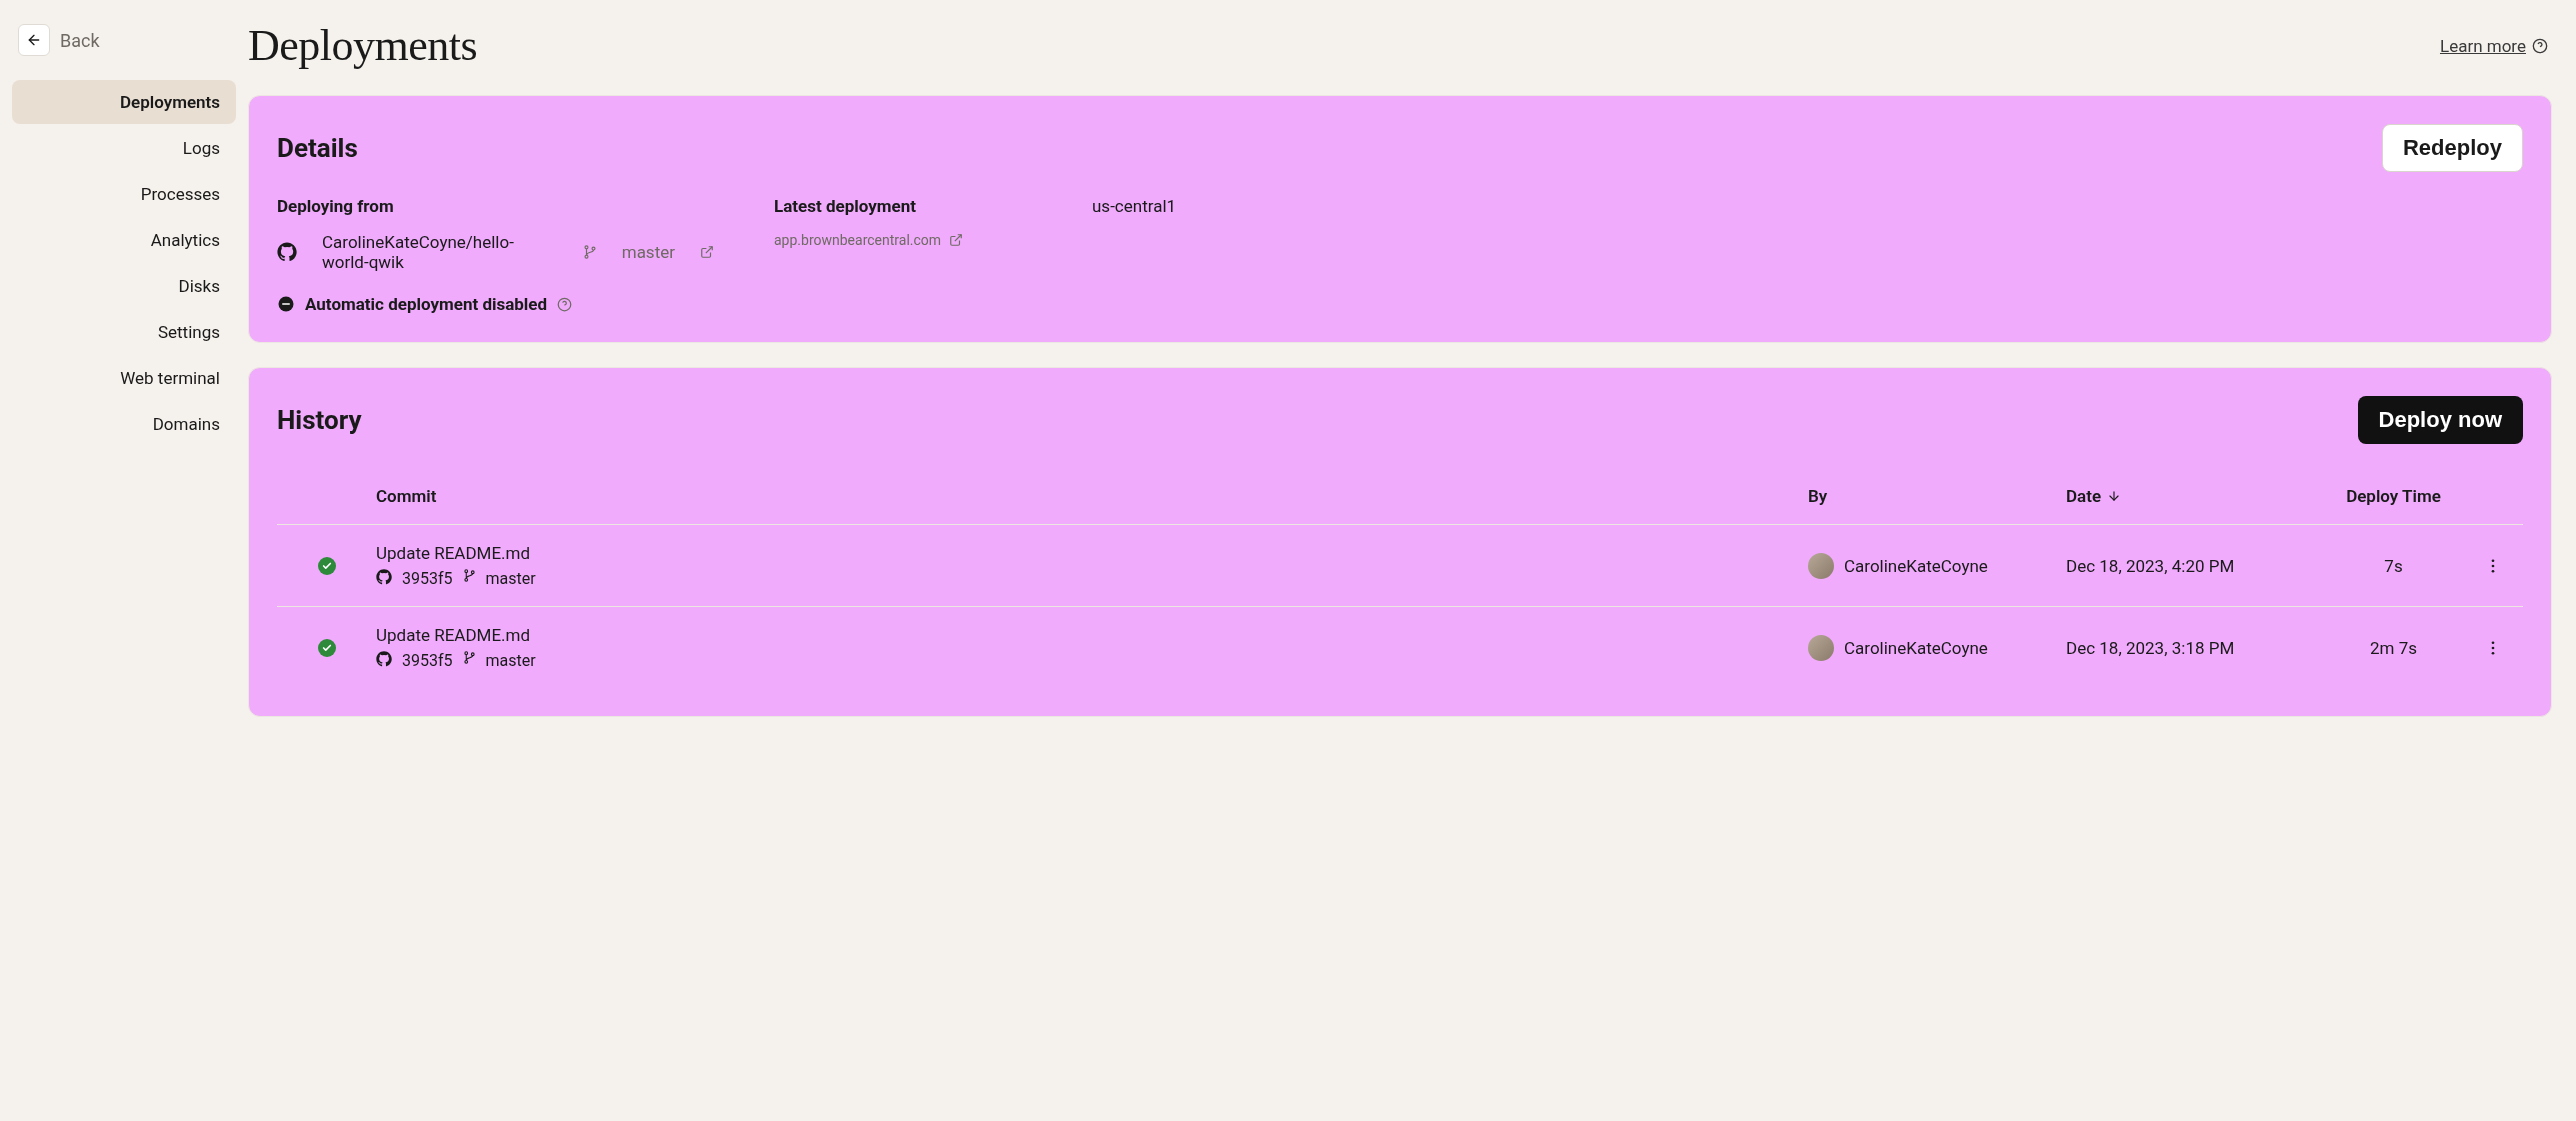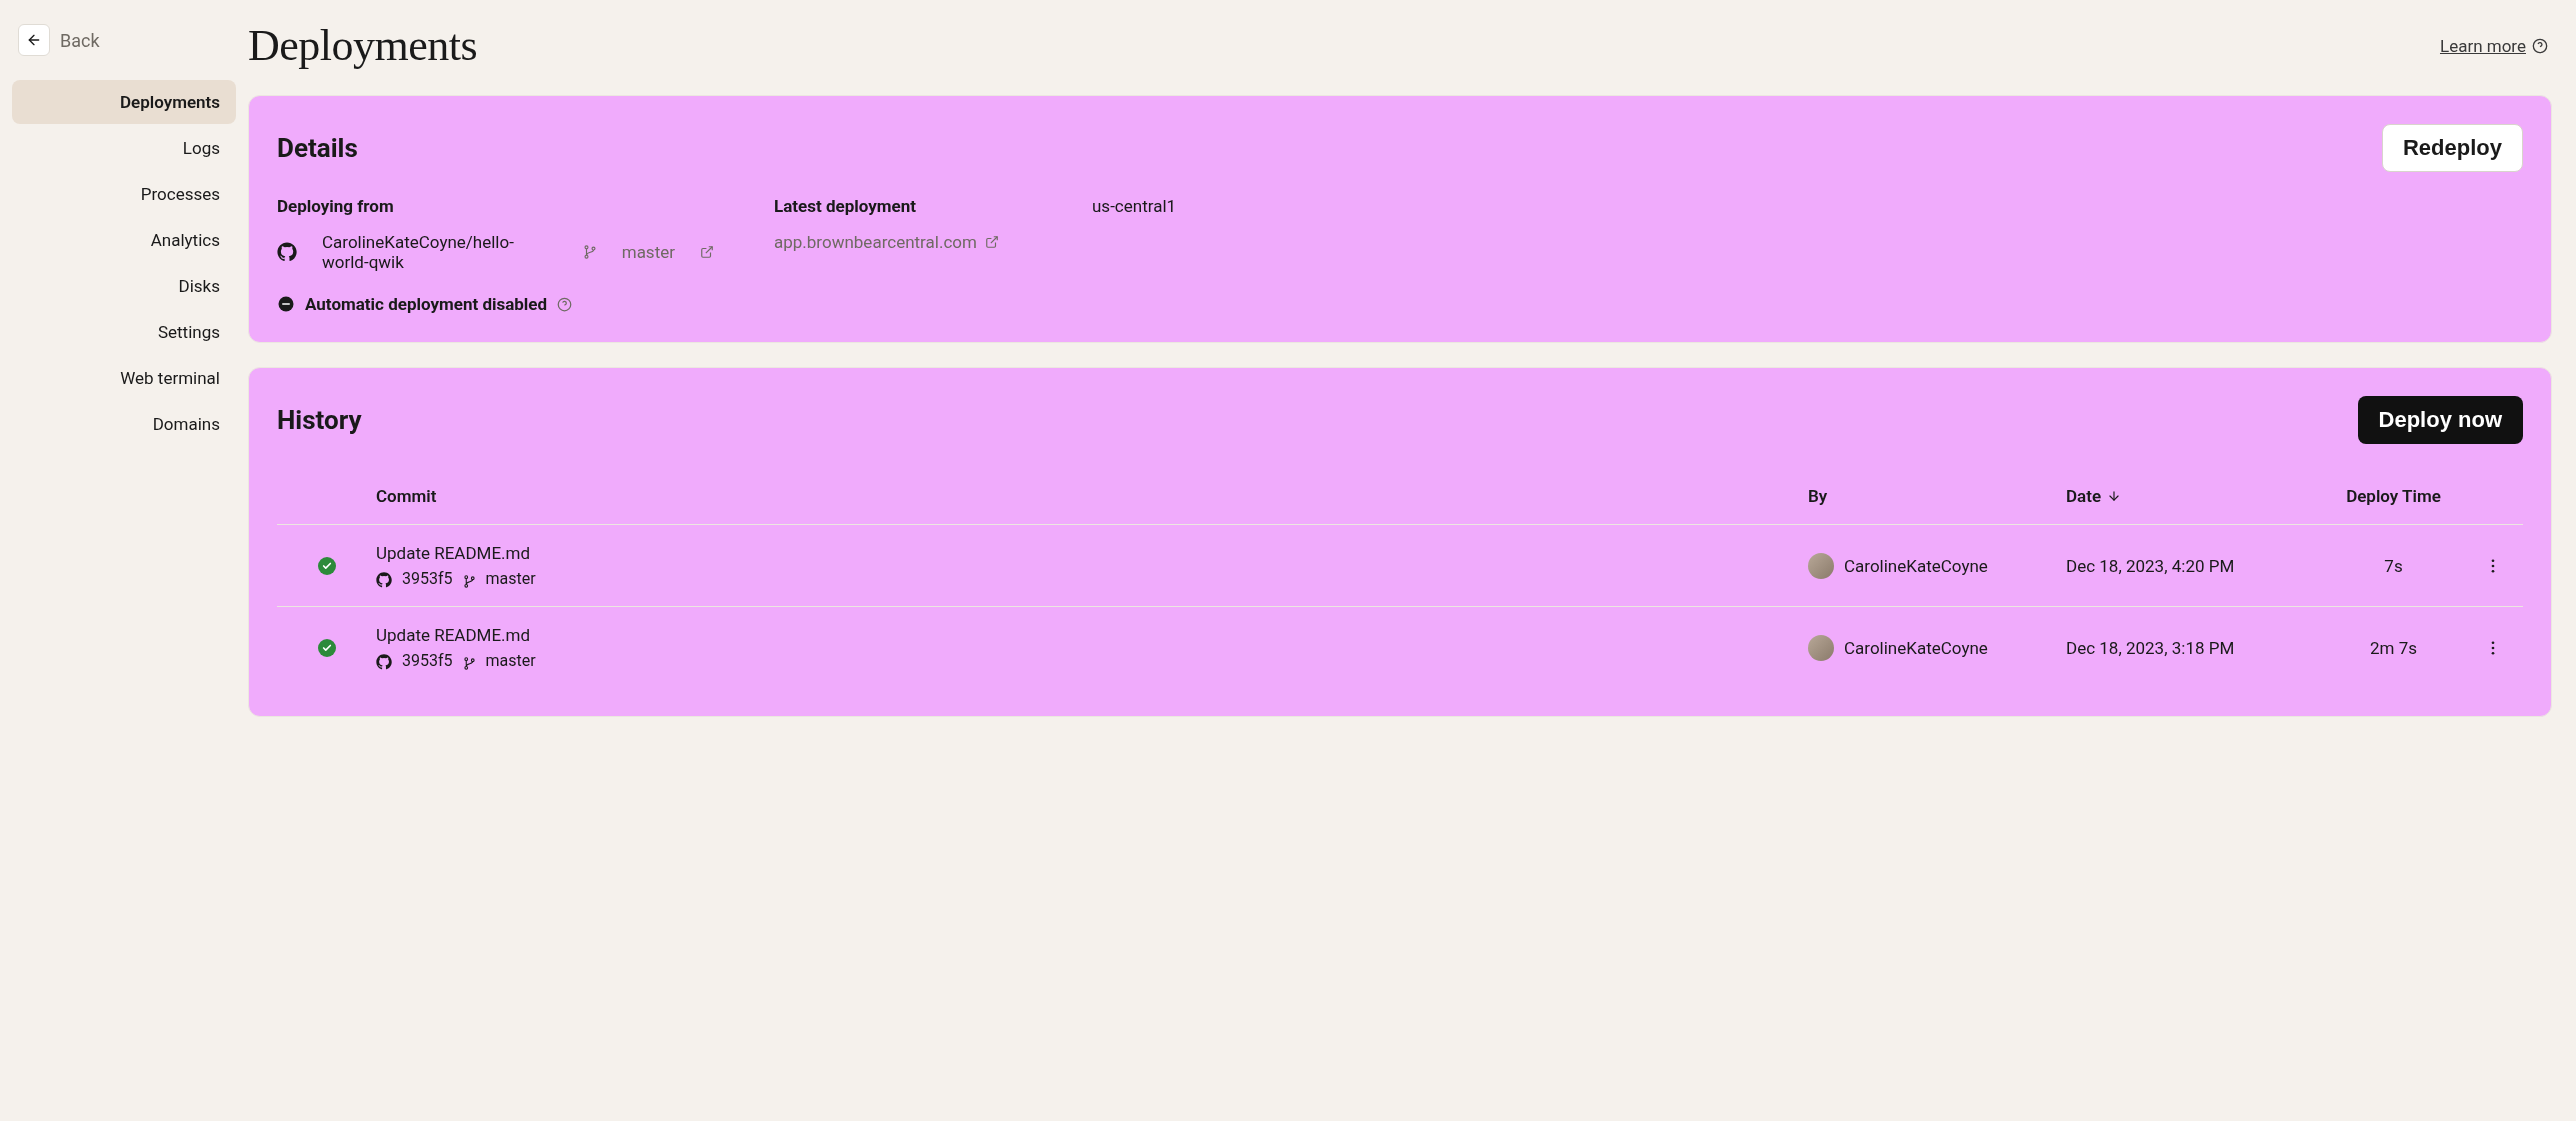--- a/index.html
+++ b/index.html
@@ -172,21 +172,21 @@
 }
 
 .repo-name { color: #1a1a1a; }
 .branch-name { color: #6f6a63; }
 
 .link-row {
   display: flex;
   align-items: center;
   gap: 8px;
   color: #6f6a63;
-  font-size: 17px;
+  font-size: 14px;
 }
 
 .datacenter-value {
   font-size: 17px;
   color: #1a1a1a;
 }
 
 .auto-deploy-row {
   display: flex;
   align-items: center;
@@ -239,21 +239,21 @@
 .commit-cell {
   display: flex;
   flex-direction: column;
   gap: 6px;
 }
 
 .commit-msg { font-size: 17px; }
 
 .commit-meta {
   display: flex;
-  align-items: flex-end;
+  align-items: flex-start;
   gap: 10px;
   font-size: 16px;
 }
 
 .commit-hash { color: #1a1a1a; }
 .commit-branch { color: #1a1a1a; }
 
 .by-cell {
   display: flex;
   align-items: center;

